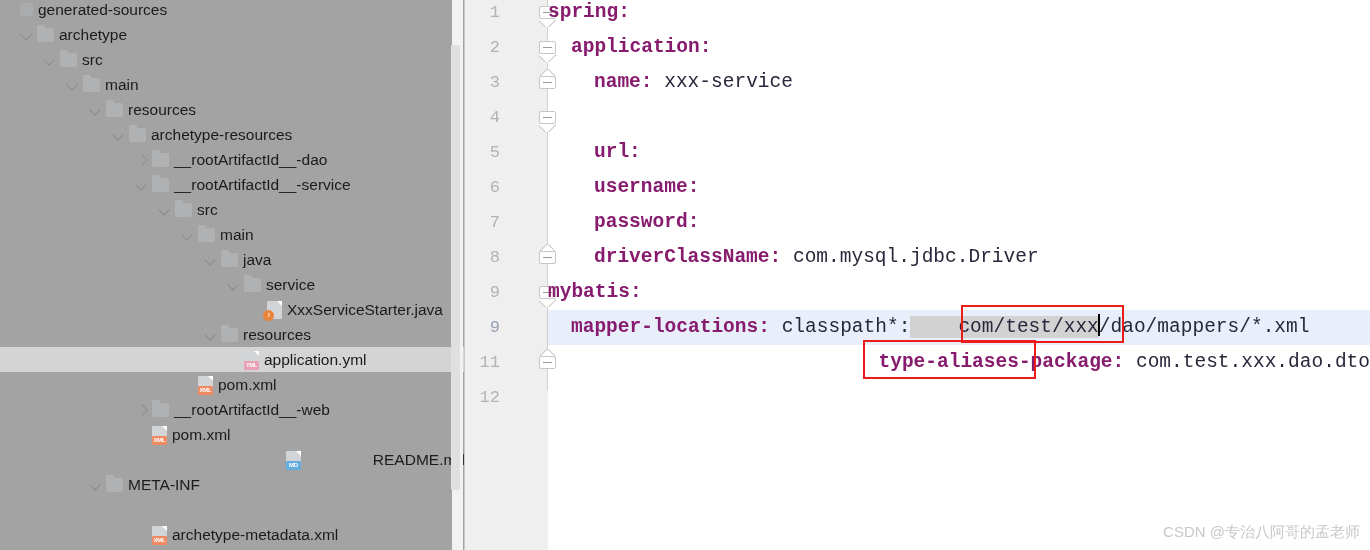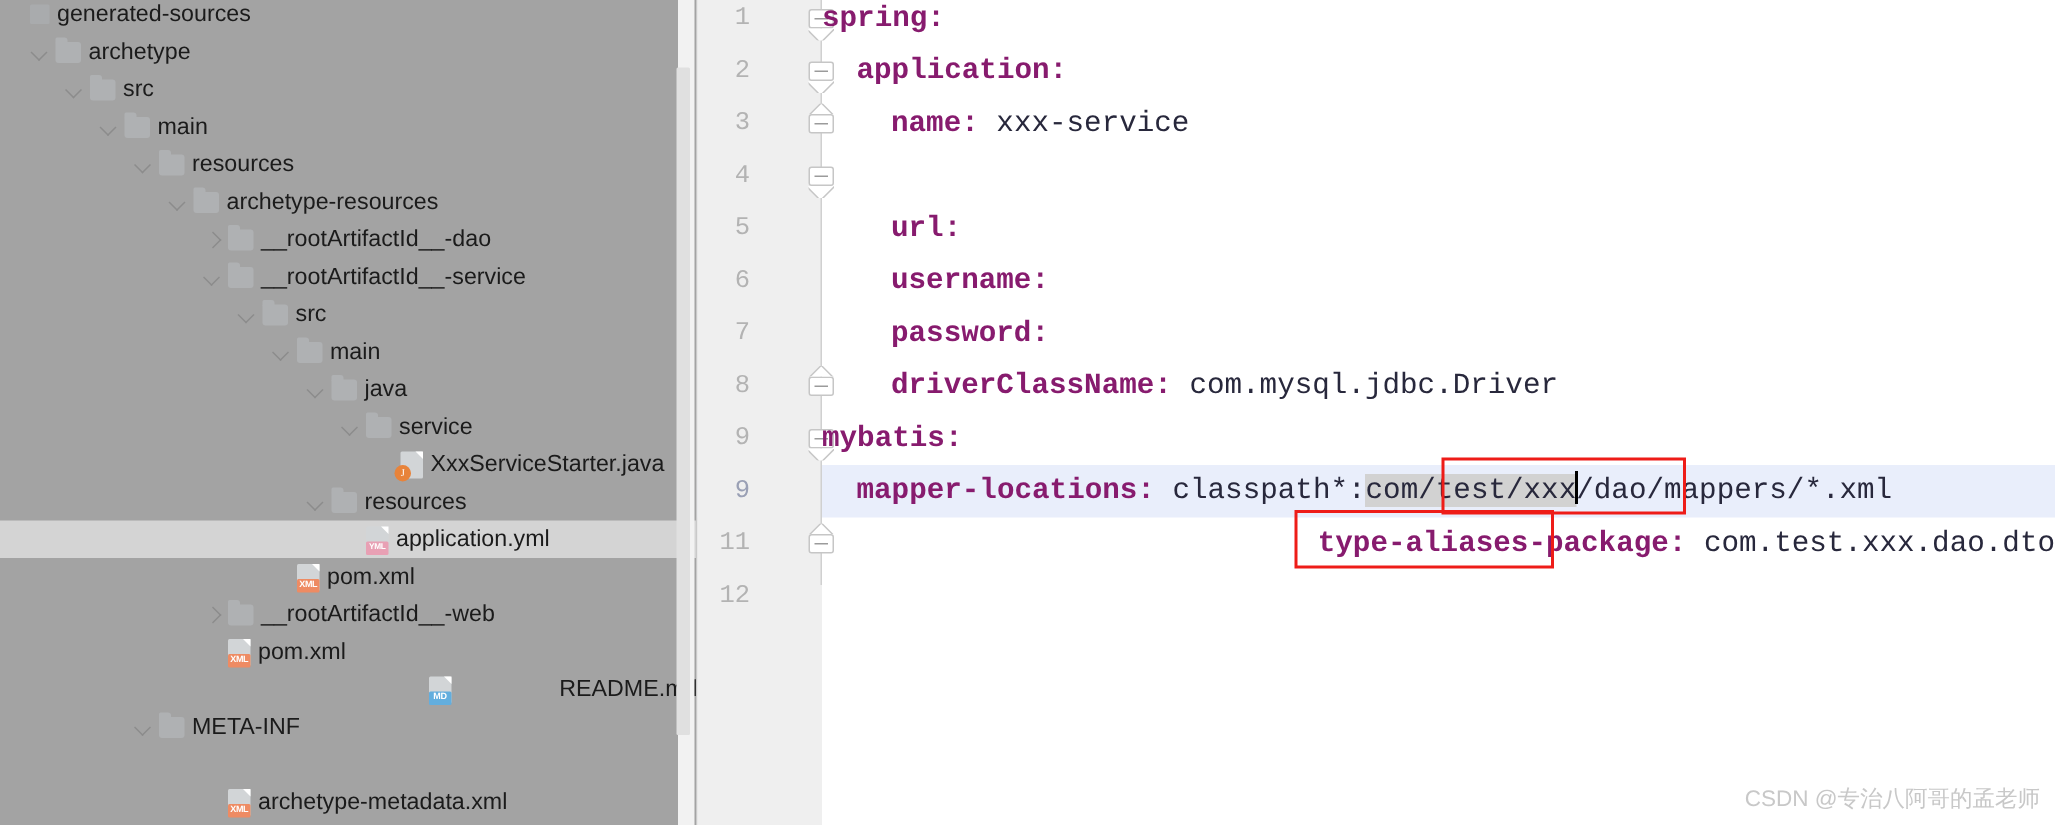--- a/index.html
+++ b/index.html
@@ -277,21 +277,21 @@
     left: 0;
     width: 822px;
     height: 35px;
     line-height: 35px;
     white-space: pre;
     font-family: "Liberation Mono", monospace;
     font-size: 19.5px;
   }
   .k { color: #871b6e; font-weight: bold; }
   .v { color: #28283c; }
-  .sel { background: #d2d2d2; }
+  .sel { background: #d2d2d2; padding-left: 48px; }
   .caret {
     display: inline-block;
     width: 0;
     border-left: 2px solid #000000;
     height: 22px;
     vertical-align: -4px;
     margin: 0 -1px;
   }
 
   

